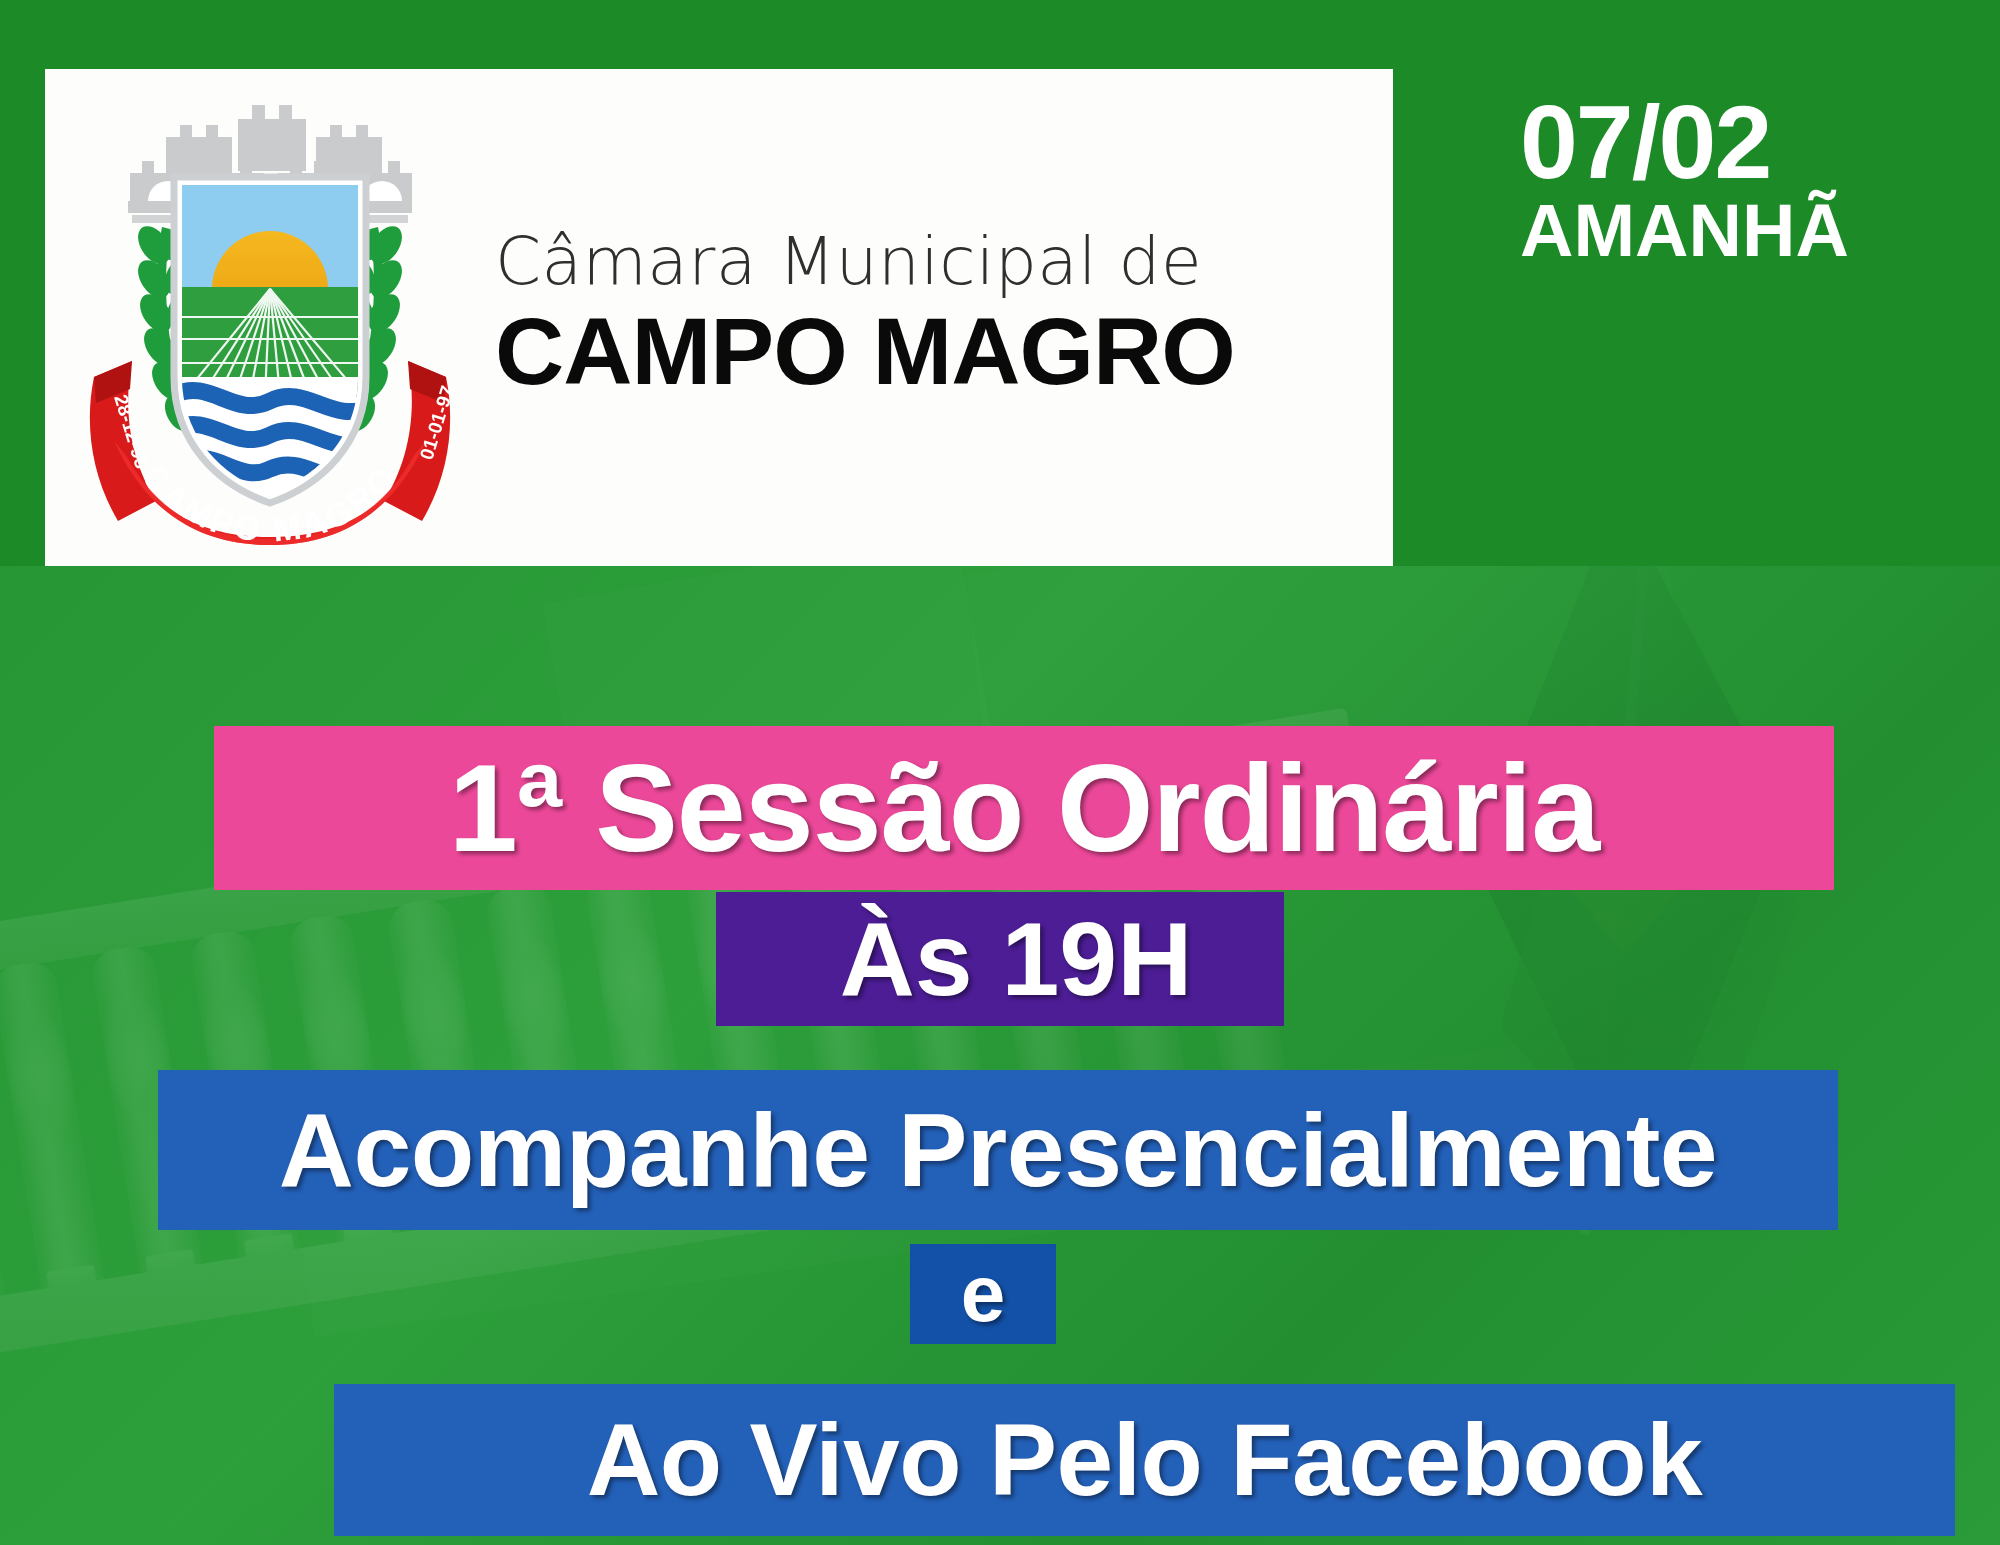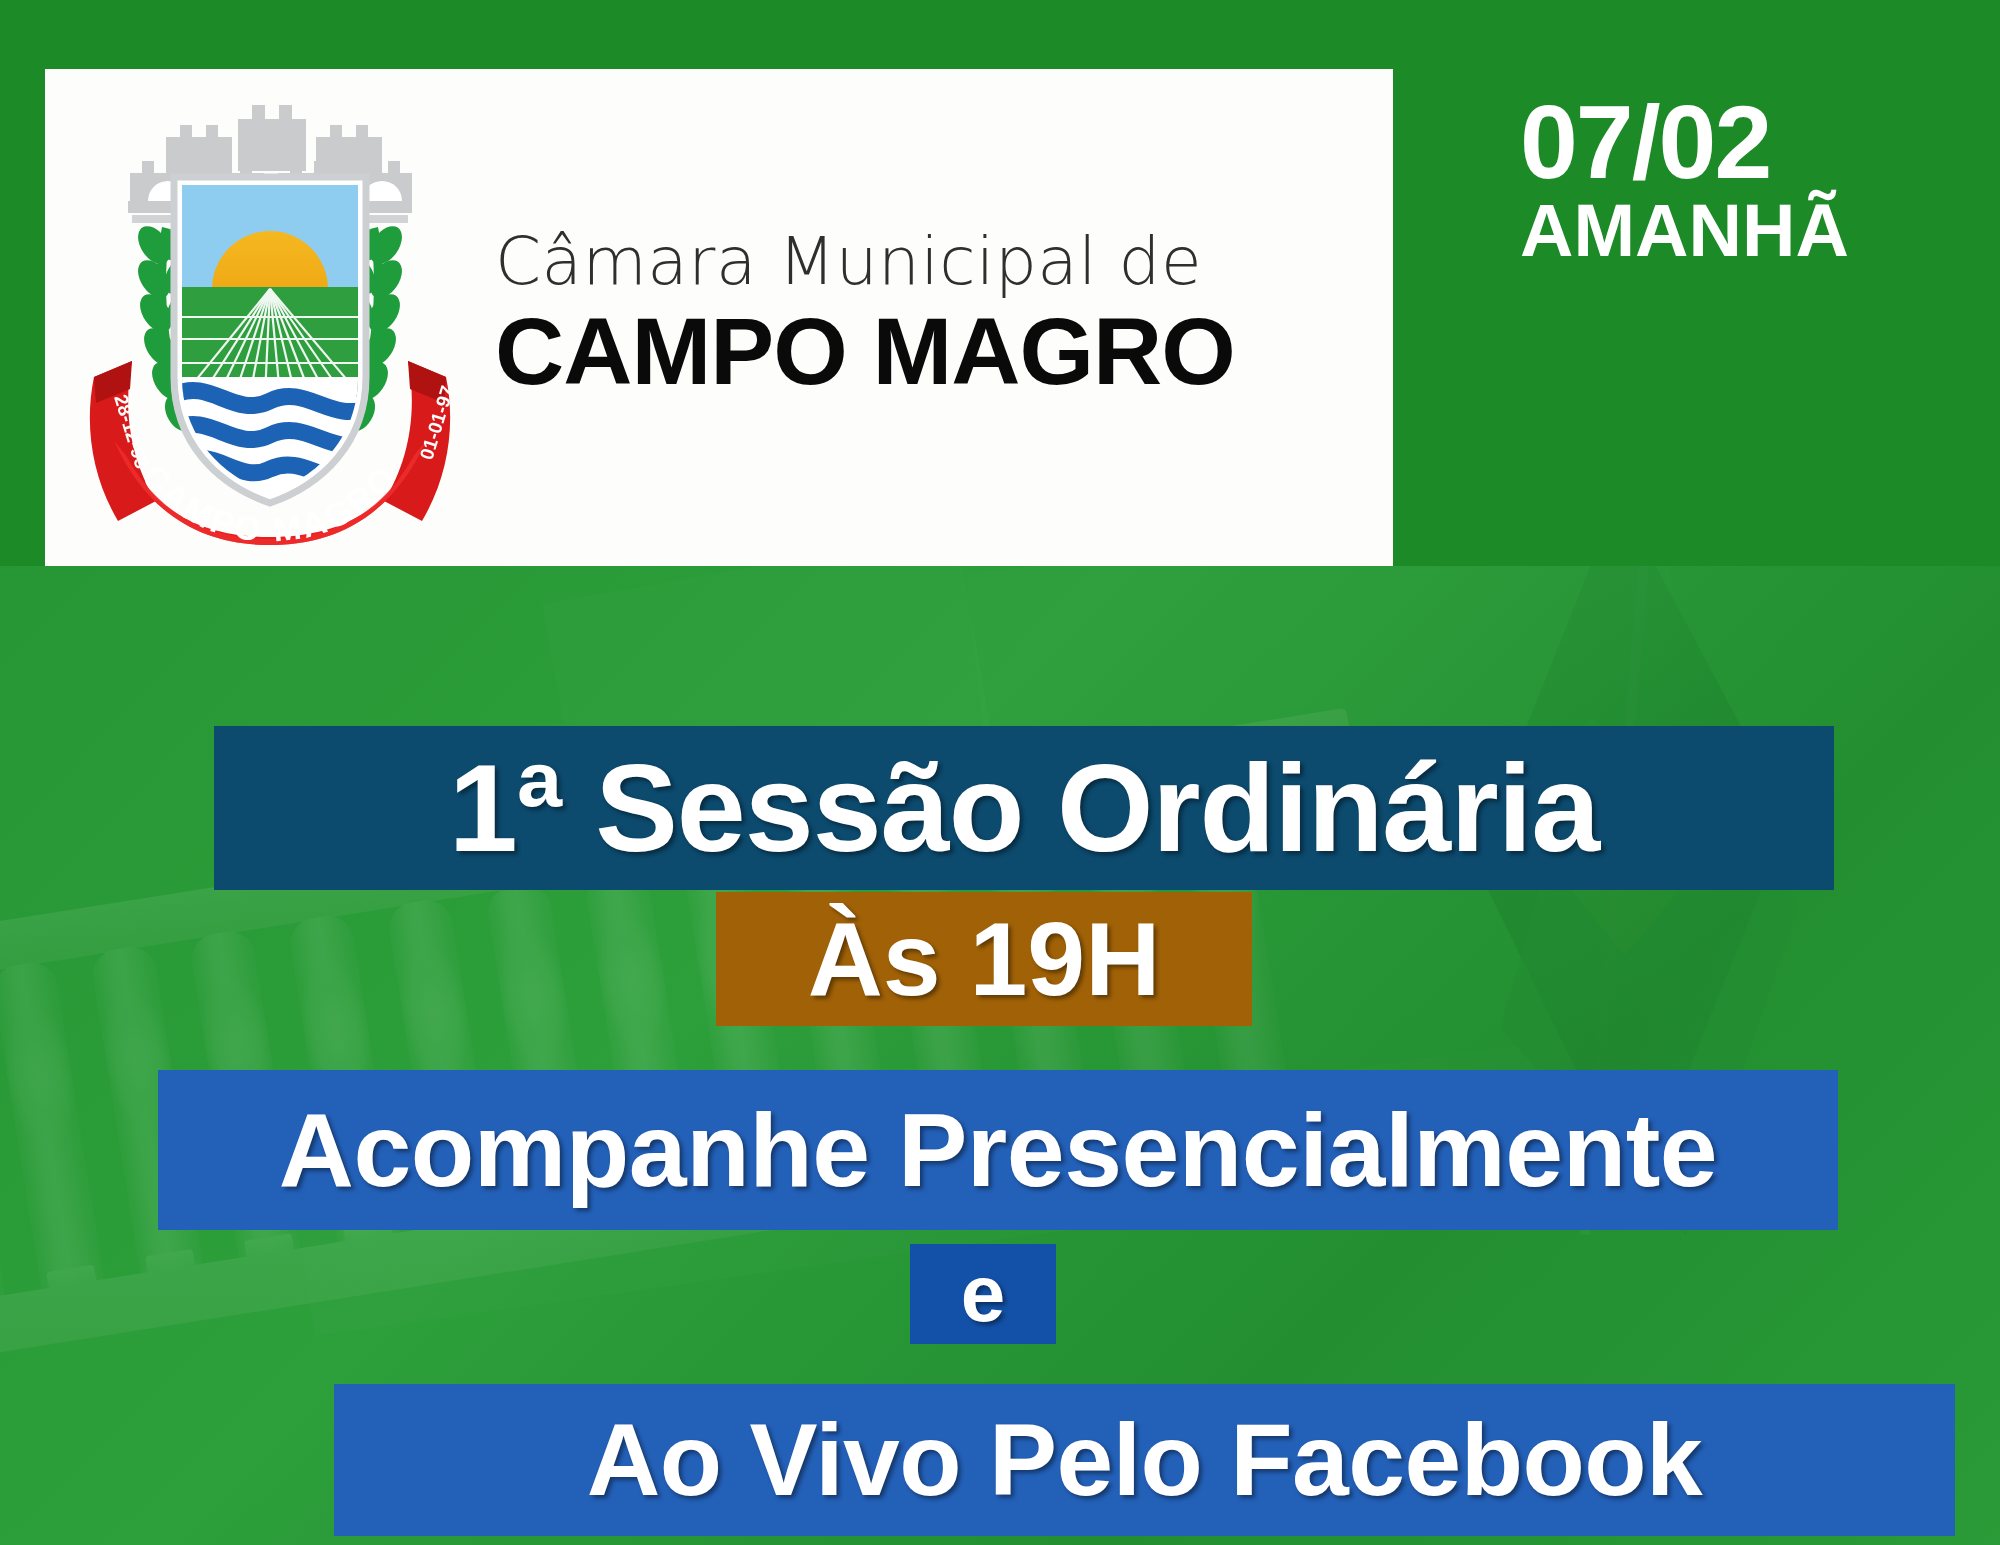--- a/index.html
+++ b/index.html
@@ -240,29 +240,30 @@
     font-family: "Liberation Sans", sans-serif;
     font-weight: 700;
     text-shadow: 3px 3px 4px rgba(0,0,0,0.42);
     white-space: nowrap;
     pointer-events: auto;
   }
 
   #band-title {
     left: 214px;  top: 726px;
     width: 1620px; height: 164px;
-    background: #0c4a6e;
+    background: #ec4899;
     font-size: 124px;
     letter-spacing: -1px;
   }
   #band-time {
     left: 716px;  top: 892px;
     width: 536px; height: 134px;
-    background: #a16207;
+    background: #4c1d95;
     font-size: 104px;
+    padding-left: 32px;
   }
   #band-presencial {
     left: 158px;  top: 1070px;
     width: 1680px; height: 160px;
     background: #2360b8;
     font-size: 104px;
     letter-spacing: -0.5px;
   }
   #band-e {
     left: 910px;  top: 1244px;

